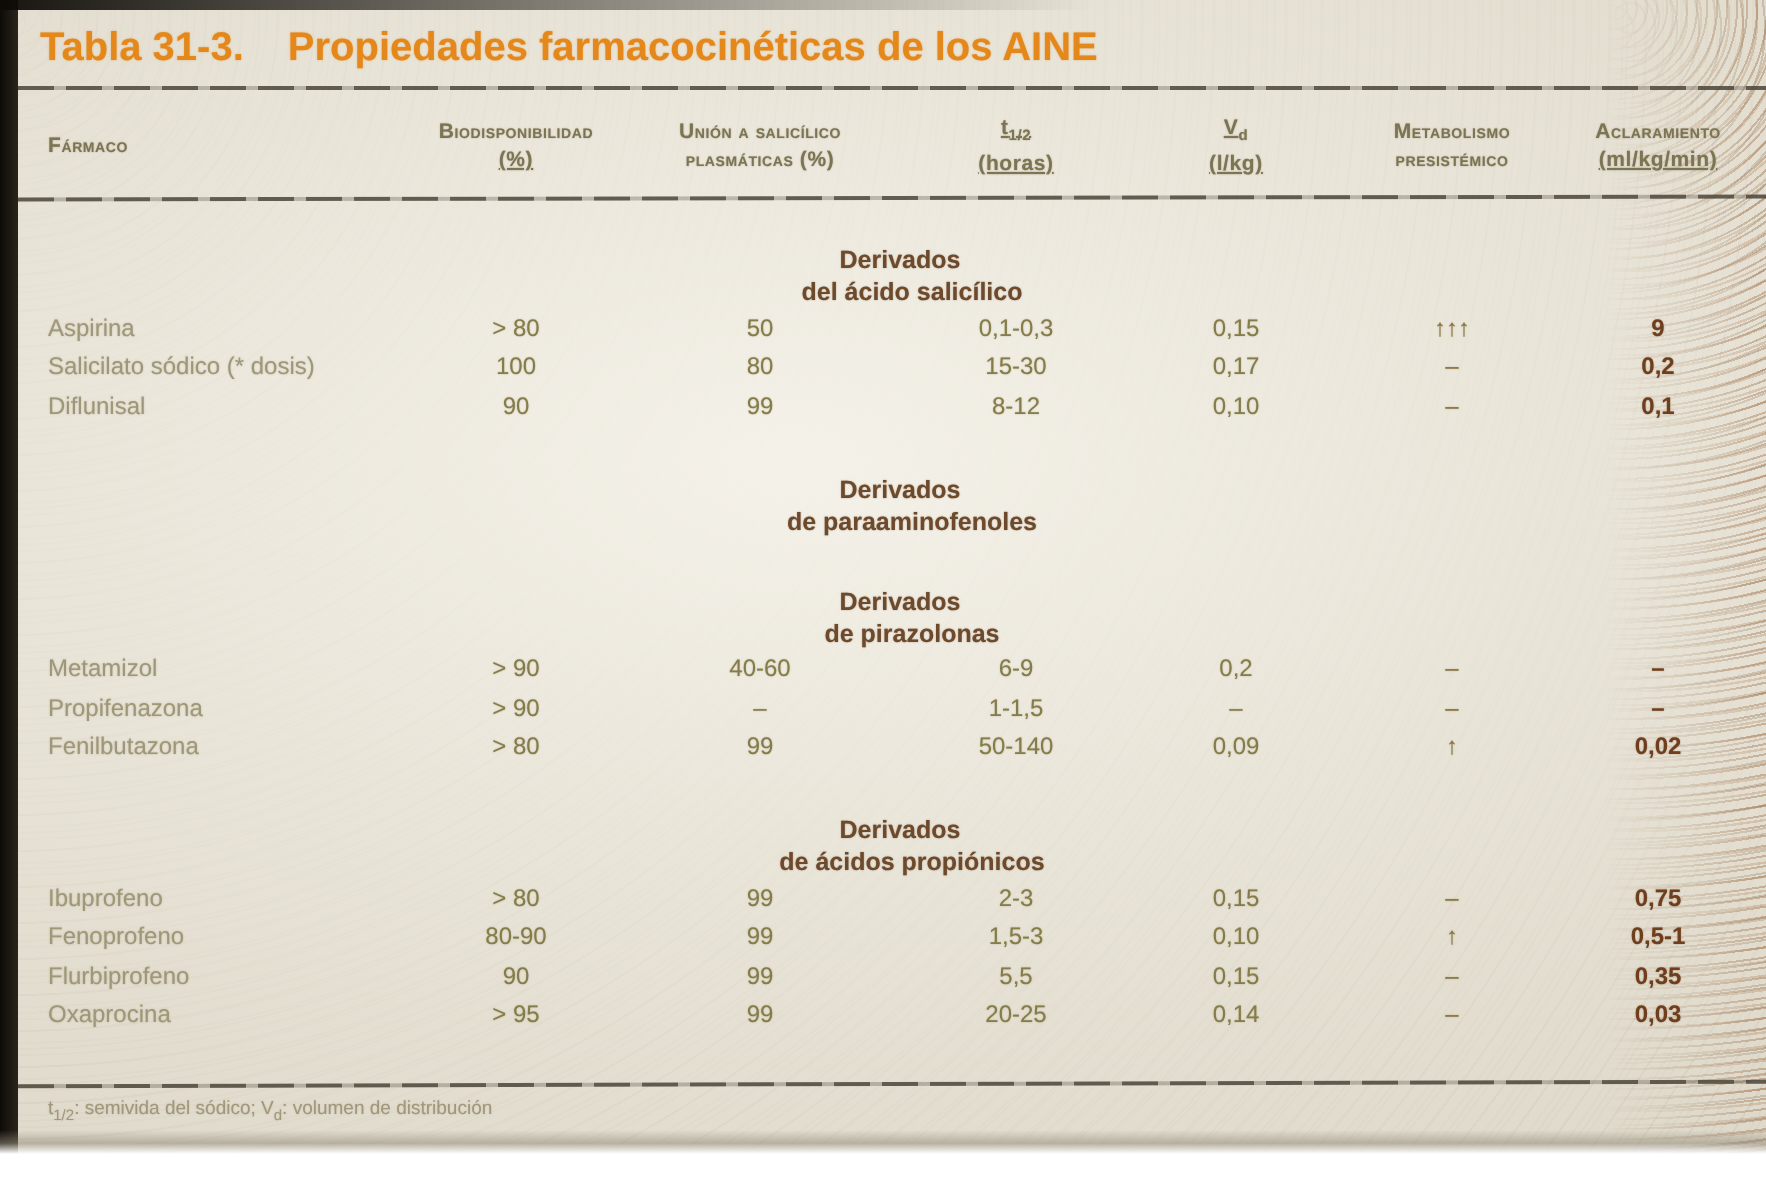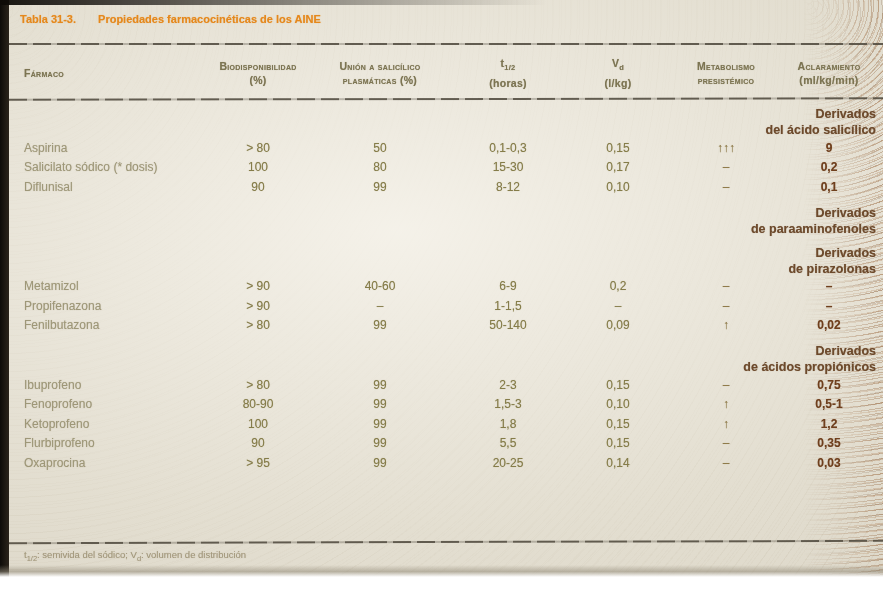--- a/index.html
+++ b/index.html
@@ -41,41 +41,41 @@
     background:linear-gradient(to right, rgba(14,11,7,.95), rgba(14,11,7,0));}
   .bottom-edge{position:absolute;left:0;top:565px;width:883px;height:12px;
     background:linear-gradient(to bottom, rgba(150,142,124,0) 0%, rgba(148,140,122,.55) 55%, #ffffff 100%);}
   
   .rule{position:absolute;left:9px;width:874px;height:2px;
     background:repeating-linear-gradient(90deg, rgba(74,68,56,.85) 0 18px, rgba(74,68,56,.3) 18px 24px);}
   .rule-title{top:43px;}
   .rule-header{top:98px;transform:rotate(-.1deg);}
   .rule-bottom{top:541px;transform:rotate(-.15deg);}
   
-  .title{position:absolute;left:20px;top:13px;font-size:11px;font-weight:bold;
+  .title{position:absolute;left:20px;top:13px;font-size:20px;font-weight:bold;
     color:var(--title-orange);text-shadow:0 0 1px rgba(229,136,28,.55);white-space:nowrap;}
   .title .lbl{margin-right:22px;}
   
   table.pk{position:absolute;left:10px;top:48px;width:866px;border-collapse:collapse;table-layout:fixed;}
   th{font-weight:bold;color:var(--ink-header);font-size:10.5px;line-height:14px;
      font-variant:small-caps;letter-spacing:.3px;vertical-align:middle;height:50px;padding:0;
      text-shadow:0 0 .8px rgba(124,116,82,.6);}
   th.h-drug{text-align:left;padding-left:14px;}
   th .mainline{display:block;}
-  th .plain{font-variant:normal;}
+  th .plain{font-variant:normal;text-decoration:underline;}
   sub{font-size:7.5px;}
   td{font-size:12px;padding:0;text-align:center;vertical-align:middle;}
   tr.data-row td{height:19.5px;}
   td.c-drug{text-align:left;padding-left:14px;color:var(--ink-name);
     text-shadow:0 0 1px rgba(158,151,120,.55);white-space:nowrap;}
   td.c-val{color:var(--ink-olive);text-shadow:0 0 .8px rgba(133,124,73,.55);}
   td.c-metab{color:#8a7340;}
   td.c-aclar{color:var(--ink-dark-brown);font-weight:bold;text-shadow:0 0 .8px rgba(111,63,29,.5);}
-  tr.group-row td{padding-top:8px;color:var(--ink-brown);font-weight:bold;font-size:12.5px;
-    text-align:right;text-shadow:0 0 .8px rgba(109,74,44,.55);}
+  tr.group-row td{padding-top:24px;color:var(--ink-brown);font-weight:bold;font-size:12.5px;
+    text-align:center;text-shadow:0 0 .8px rgba(109,74,44,.55);}
   tr.group-row .g1{line-height:16px;padding-left:14px;}
   tr.group-row .g2{line-height:16px;padding-left:26px;}
   
   .footnote{position:absolute;left:24px;top:549px;font-size:9.5px;color:#a2977b;
     text-shadow:0 0 .8px rgba(162,151,123,.5);}
 </style>
 </head>
 <body>
 
 <div class="scan"></div>
@@ -223,29 +223,20 @@
       <tr class="data-row">
         <td class="c-drug">Fenoprofeno</td>
         <td class="c-val c-bio">80-90</td>
         <td class="c-val c-prot">99</td>
         <td class="c-val c-t12">1,5-3</td>
         <td class="c-val c-vd">0,10</td>
         <td class="c-val c-metab">↑</td>
         <td class="c-val c-aclar">0,5-1</td>
       </tr>
       <tr class="data-row">
-        <td class="c-drug">Ketoprofeno</td>
-        <td class="c-val c-bio">100</td>
-        <td class="c-val c-prot">99</td>
-        <td class="c-val c-t12">1,8</td>
-        <td class="c-val c-vd">0,15</td>
-        <td class="c-val c-metab">↑</td>
-        <td class="c-val c-aclar">1,2</td>
-      </tr>
-      <tr class="data-row">
         <td class="c-drug">Flurbiprofeno</td>
         <td class="c-val c-bio">90</td>
         <td class="c-val c-prot">99</td>
         <td class="c-val c-t12">5,5</td>
         <td class="c-val c-vd">0,15</td>
         <td class="c-val c-metab">–</td>
         <td class="c-val c-aclar">0,35</td>
       </tr>
       <tr class="data-row">
         <td class="c-drug">Oxaprocina</td>

